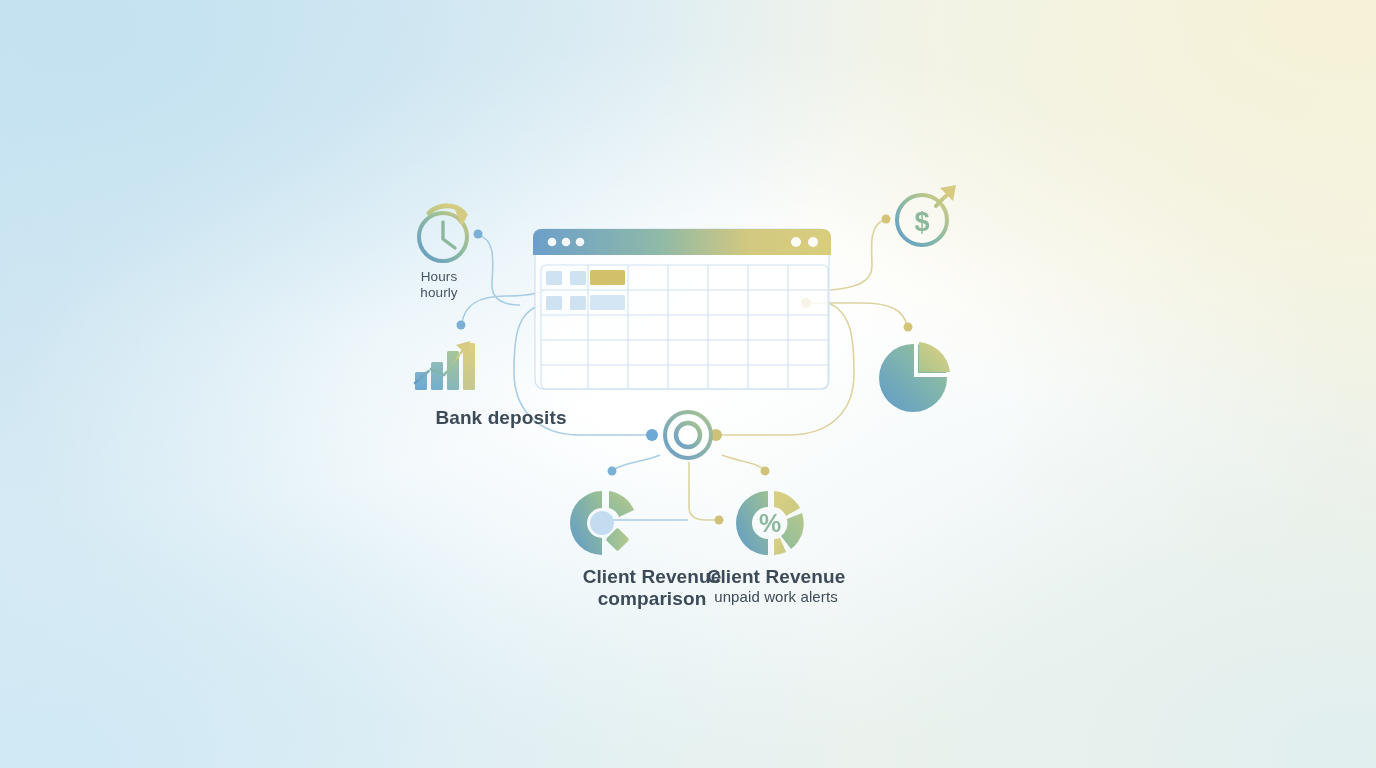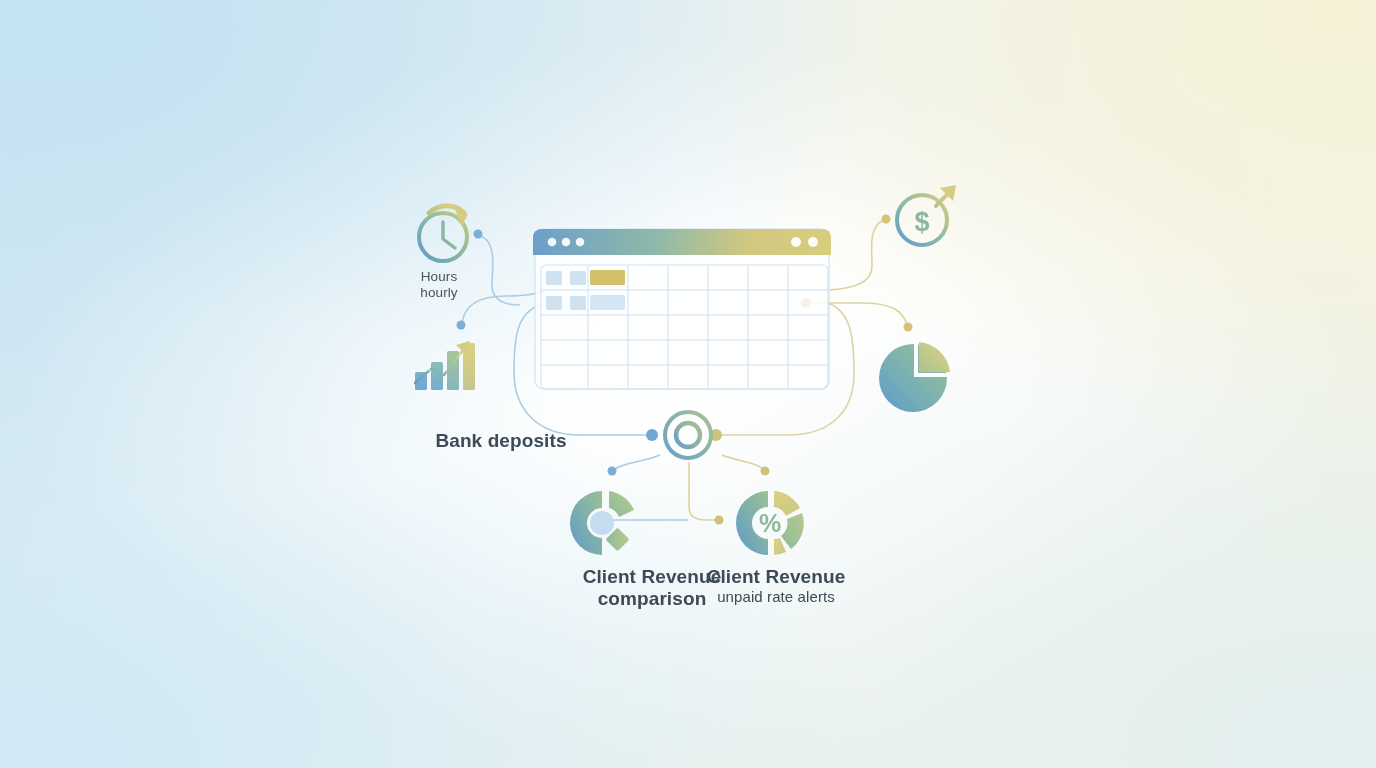--- a/index.html
+++ b/index.html
@@ -226,25 +226,25 @@
       <path d="M 774 491 A 32 32 0 0 1 800 508 L 786 516 A 16 16 0 0 0 774 507 Z" fill="url(#gDonutC)"></path>
       <path d="M 802 513 A 32 32 0 0 1 791 549 L 781 536 A 16 16 0 0 0 787 519 Z" fill="url(#gDonutB)"></path>
       <path d="M 786 552 A 32 32 0 0 1 774 555 L 774 539 A 16 16 0 0 0 780 538 Z" fill="url(#gDonutC)"></path>
       <text x="770" y="532" text-anchor="middle" font-family="Liberation Sans, sans-serif" font-size="25" font-weight="700" fill="#8cb89d">%</text>
     </g>
   </svg>
 
   <div class="lbl small" style="left:378px; top:269px; width:122px;">Hours
 hourly</div>
 
-  <div class="lbl big" style="left:370px; top:430px; width:262px;">Bank deposits</div>
+  <div class="lbl big" style="left:370px; top:407px; width:262px;">Bank deposits</div>
 
 
 
   <div class="lbl big" style="left:500px; top:566px; width:304px;">Client Revenue
 comparison</div>
 
   <div style="position:absolute; left:660px; top:566px; width:232px; text-align:center;">
     <div class="lbl big" style="position:static; width:100%;">Client Revenue</div>
-    <div class="lbl sub" style="position:static; width:100%;">unpaid rate alerts</div>
+    <div class="lbl sub" style="position:static; width:100%;">unpaid work alerts</div>
   </div>
 
 </div>
 
 </body></html>

